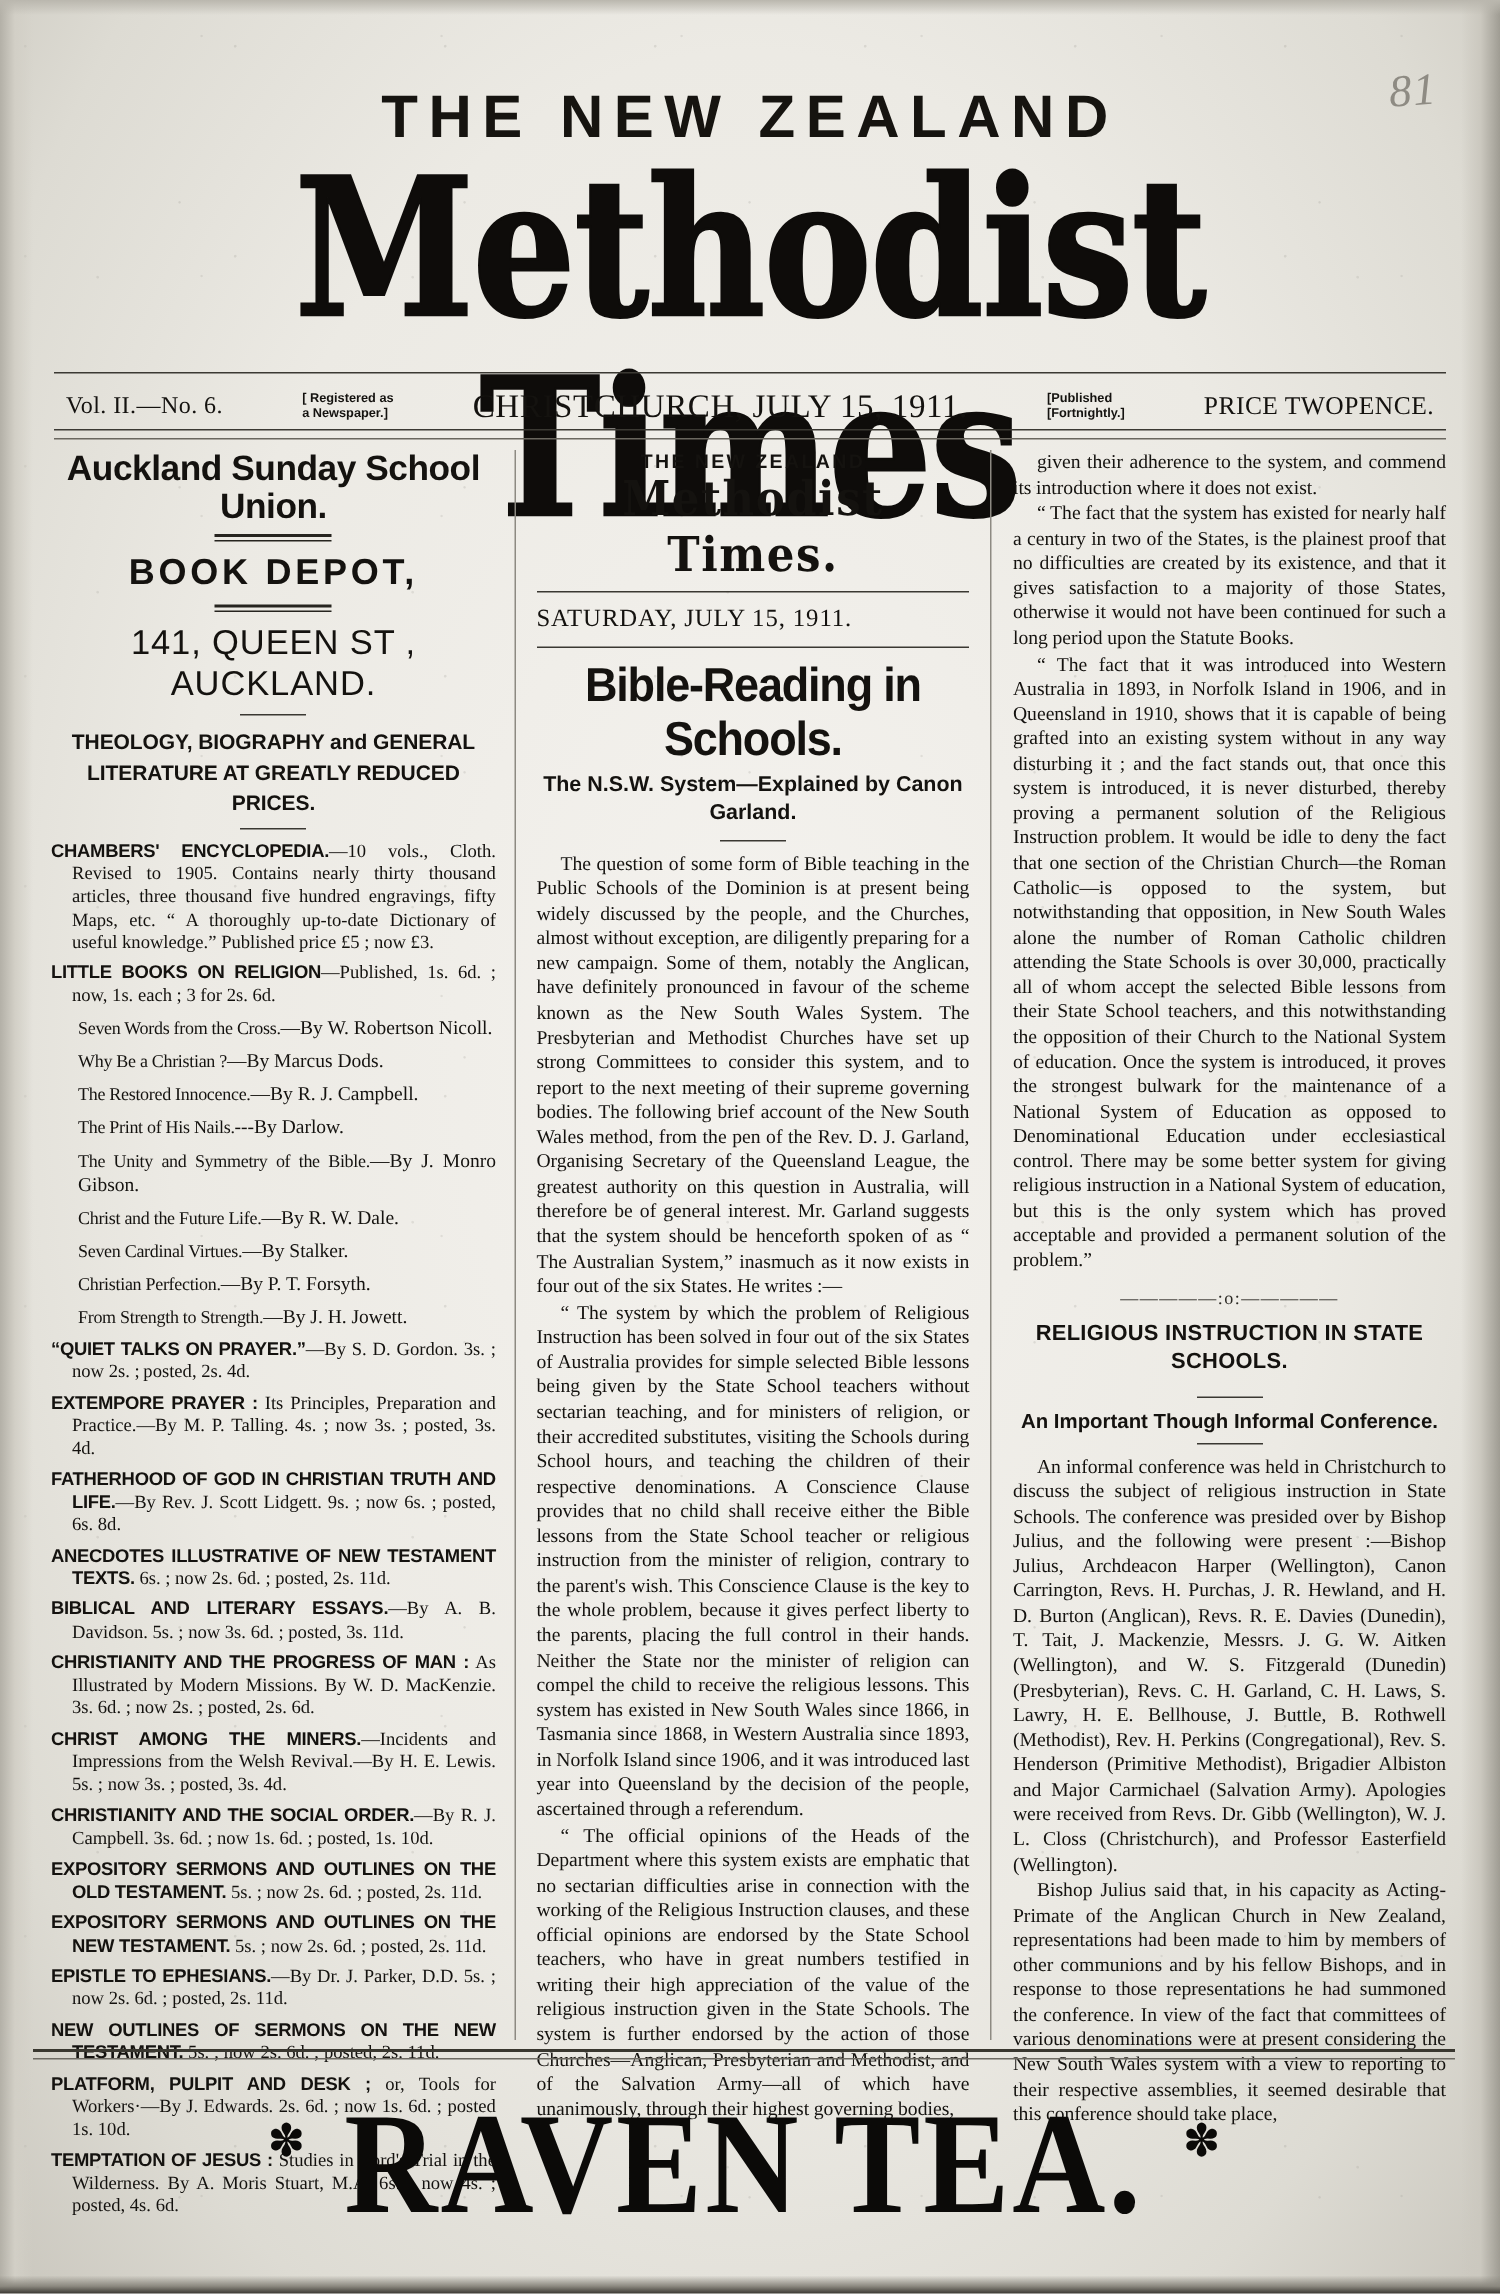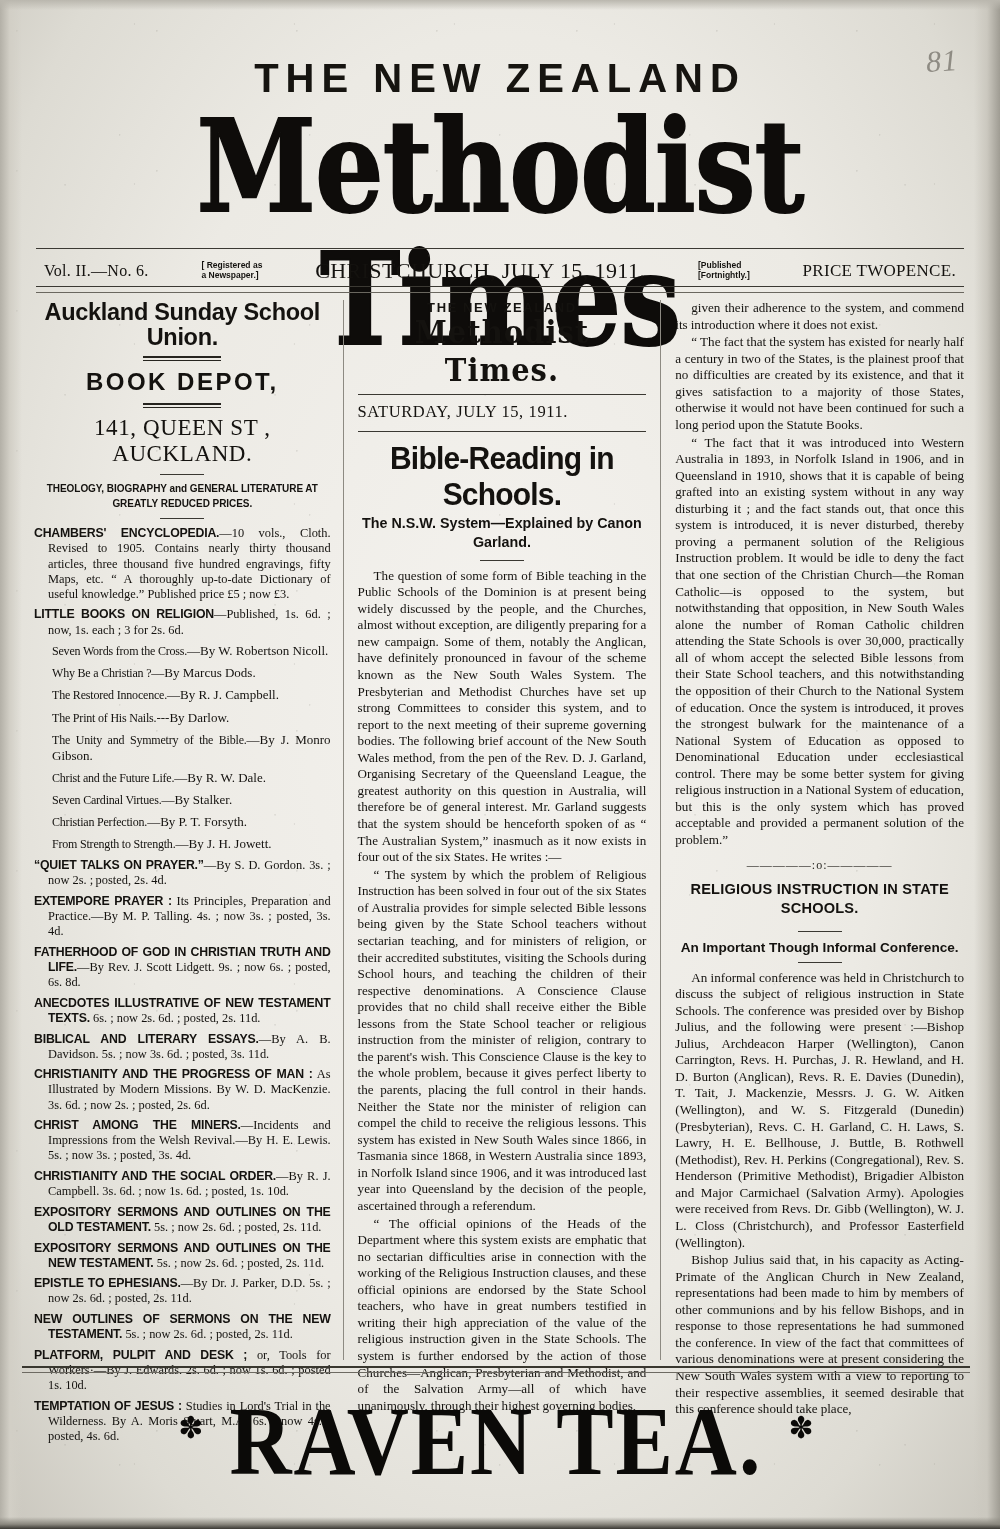--- a/index.html
+++ b/index.html
@@ -123,31 +123,31 @@
   .mini-rule { width: 78px; margin: 7px auto; border-top: 2px solid #26241f; border-bottom: 1px solid #26241f; height: 2px; }
   .mini-rule-s { width: 44px; margin: 7px auto; border-top: 1.5px solid #3a3832; }
   .ad-sub {
     font-family: "Liberation Sans", sans-serif;
     font-weight: 700;
     font-size: 24px;
     text-align: center;
     letter-spacing: 2.5px;
   }
   .ad-addr {
-    font-family: Liberation Serif, serif;
+    font-family: Liberation Sans, sans-serif;
     font-weight: 400;
     font-size: 23px;
     text-align: center;
     letter-spacing: 0.6px;
     margin-top: 3px;
   }
   .ad-tagline {
     font-family: "Liberation Sans", sans-serif;
     font-weight: 700;
-    font-size: 10px;
+    font-size: 14px;
     text-align: center;
     line-height: 1.45;
     letter-spacing: -0.05px;
     margin-top: 2px;
   }
   .book-list { margin-top: 4px; }
   .book-entry {
     font-size: 12.4px;
     line-height: 1.22;
     text-align: justify;

